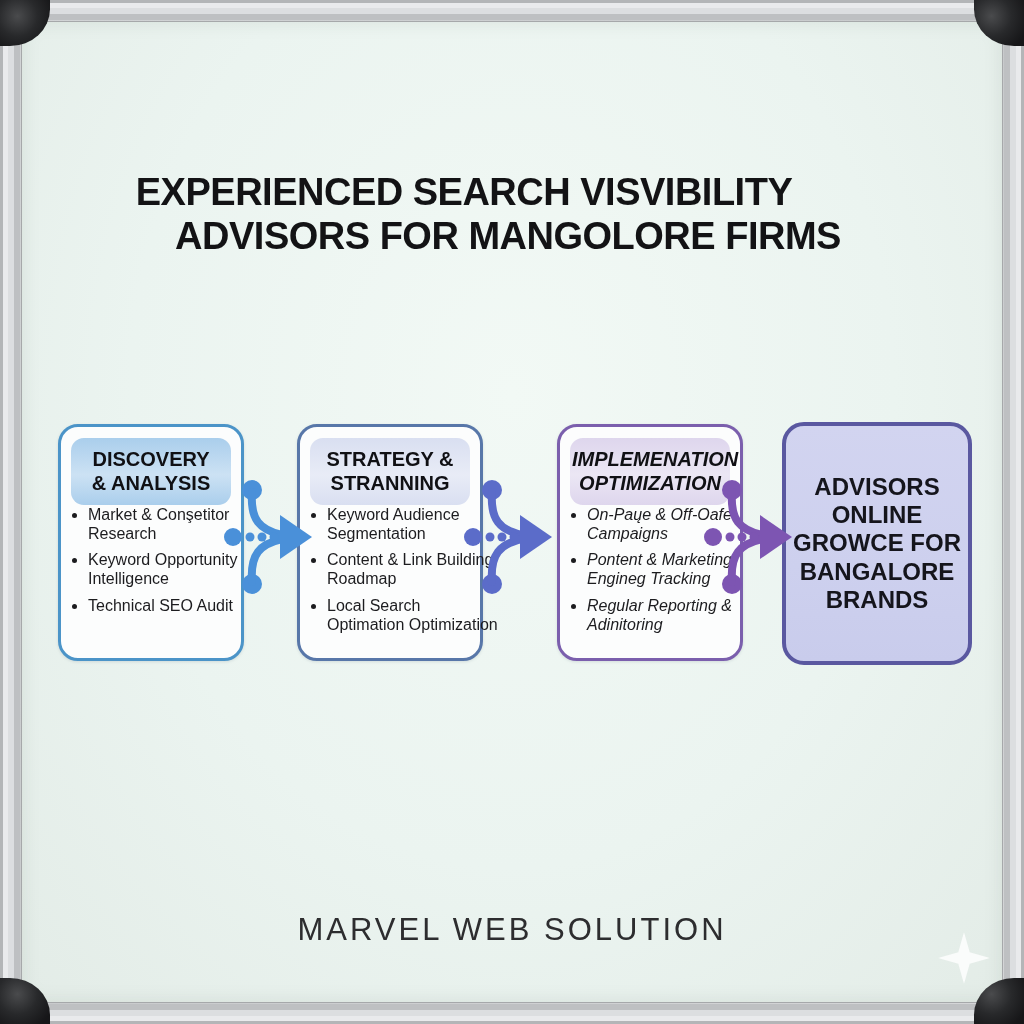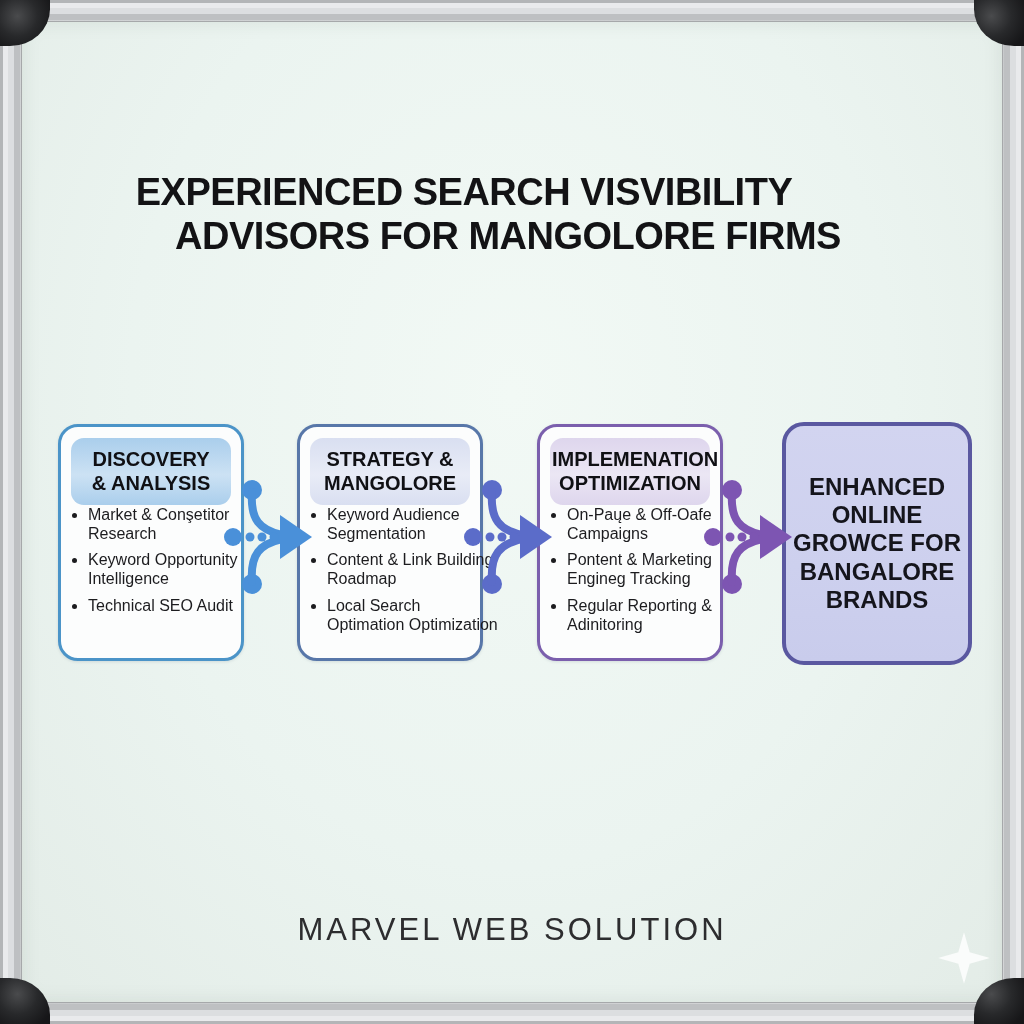--- a/index.html
+++ b/index.html
@@ -46,21 +46,21 @@
   .title .l2{transform:translateX(4px);}
 
   
   .step{
     position:absolute;top:424px;width:180px;height:231px;z-index:2;
     background:#fcfdfd;border-radius:20px;border:3px solid var(--accent);
     box-shadow:0 1px 3px rgba(90,110,120,.18);
   }
   .s1{--accent:var(--step1_accent);--hbg:var(--step1_header_bg);left:58px;}
   .s2{--accent:var(--step2_accent);--hbg:var(--step2_header_bg);left:297px;}
-  .s3{--accent:var(--step3_accent);--hbg:var(--step3_header_bg);left:537px;}
+  .s3{--accent:var(--step3_accent);--hbg:var(--step3_header_bg);left:557px;font-style:italic;}
   .step-header{
     margin:11px 10px 0 10px;padding:9px 2px;border-radius:13px;
     background:linear-gradient(180deg,var(--hbg) 0%,#ffffff66 55%,var(--hbg) 100%),var(--hbg);
     background-color:var(--hbg);
     text-align:center;font-weight:bold;font-size:20px;line-height:1.22;color:#101014;
   }
   .bullets{
     margin:0 0 0 10px;padding-left:17px;width:172px;
     font-size:16px;color:#1c1c1f;
   }
@@ -117,21 +117,21 @@
   <ul class="bullets">
     <li>Market &amp; Conşetitor Research</li>
     <li>Keyword Opportunity Intelligence</li>
     <li>Technical SEO Audit</li>
   </ul>
 </div>
 
 <div class="step s2">
   <div class="step-header">
     <div>STRATEGY &amp;</div>
-    <div>MANGOLORE</div>
+    <div>STRANNING</div>
   </div>
   <ul class="bullets">
     <li>Keyword Audience Segmentation</li>
     <li>Content &amp; Link Building Roadmap</li>
     <li>Local Search Optimation Optimization</li>
   </ul>
 </div>
 
 <div class="step s3">
   <div class="step-header">
@@ -139,21 +139,21 @@
     <div>OPTIMIZATION</div>
   </div>
   <ul class="bullets">
     <li>On-Paųe &amp; Off-Oafe Campaigns</li>
     <li>Pontent &amp; Marketing Engineg Tracking</li>
     <li>Regular Reporting &amp; Adinitoring</li>
   </ul>
 </div>
 
 <div class="result">
-  <div>ENHANCED</div>
+  <div>ADVISORS</div>
   <div>ONLINE</div>
   <div>GROWCE FOR</div>
   <div>BANGALORE</div>
   <div>BRANDS</div>
 </div>
 
 <svg class="arrow a1" viewBox="0 0 92 122" color="#4a90d9">
   <circle cx="28" cy="14" r="10" fill="currentColor"></circle>
   <circle cx="28" cy="108" r="10" fill="currentColor"></circle>
   <path d="M28 16 C26 44 36 54 58 59" stroke="currentColor" stroke-width="8" fill="none" stroke-linecap="round"></path>

